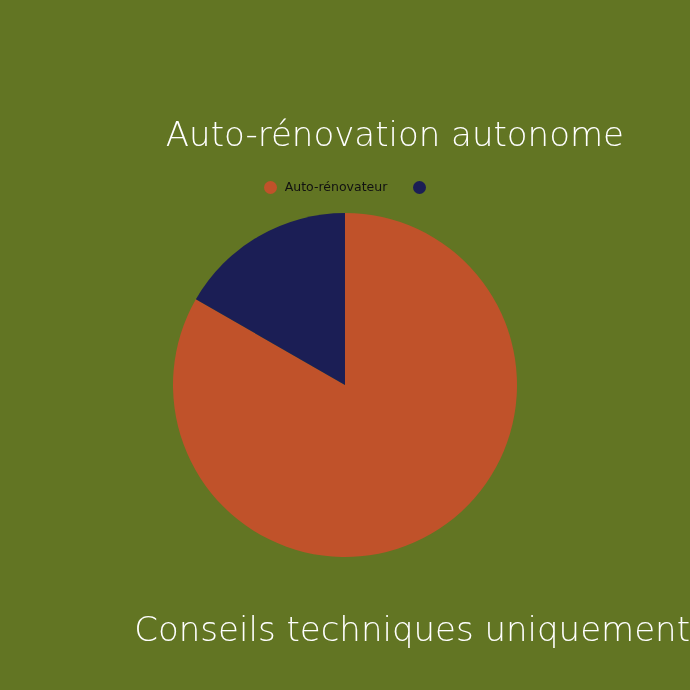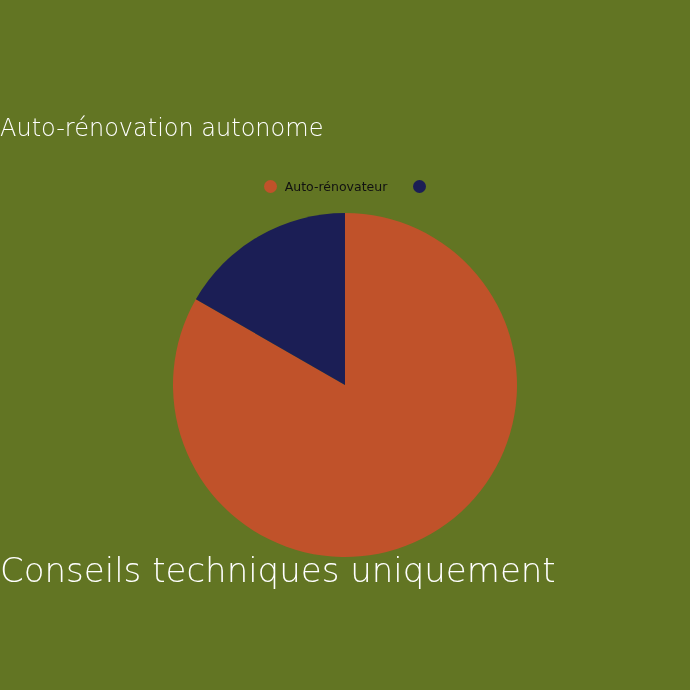--- a/index.html
+++ b/index.html
@@ -1,23 +1,23 @@
 <!DOCTYPE html>
 <html><head>
 <meta charset="utf-8">
 <style>
   html, body { margin:0; padding:0; }
   body { width:690px; height:690px; background:#627523; position:relative; overflow:hidden;
          font-family:"DejaVu Sans", sans-serif; color:#ffffff; }
-  .title { position:absolute; top:114px; left:0; width:624px; text-align:left; font-size:24px; font-weight:300; letter-spacing:0px; }
+  .title { position:absolute; top:114px; left:0; width:624px; text-align:right; font-size:34px; font-weight:300; letter-spacing:0px; }
   .legend { position:absolute; top:179px; left:0; width:690px; display:flex; justify-content:center; gap:26px; font-size:12.5px; color:#111; }
-  .legend-item { display:flex; align-items:center; gap:8px; }
+  .legend-item { display:flex; align-items:flex-end; gap:8px; }
   .dot { width:13px; height:13px; border-radius:50%; display:inline-block; }
   .pie { position:absolute; left:172px; top:212px; }
-  .subtitle { position:absolute; top:550px; left:0; width:690px; text-align:left; font-size:34px; font-weight:300; }
+  .subtitle { position:absolute; top:609px; left:0; width:690px; text-align:right; font-size:34px; font-weight:300; }
 </style>
 </head>
 <body>
 
 <div class="title">Auto-rénovation autonome</div>
 
 <div class="legend">
   <div class="legend-item">
     <span class="dot" style="background:#C0522A"></span>
     <span>Auto-rénovateur</span>

